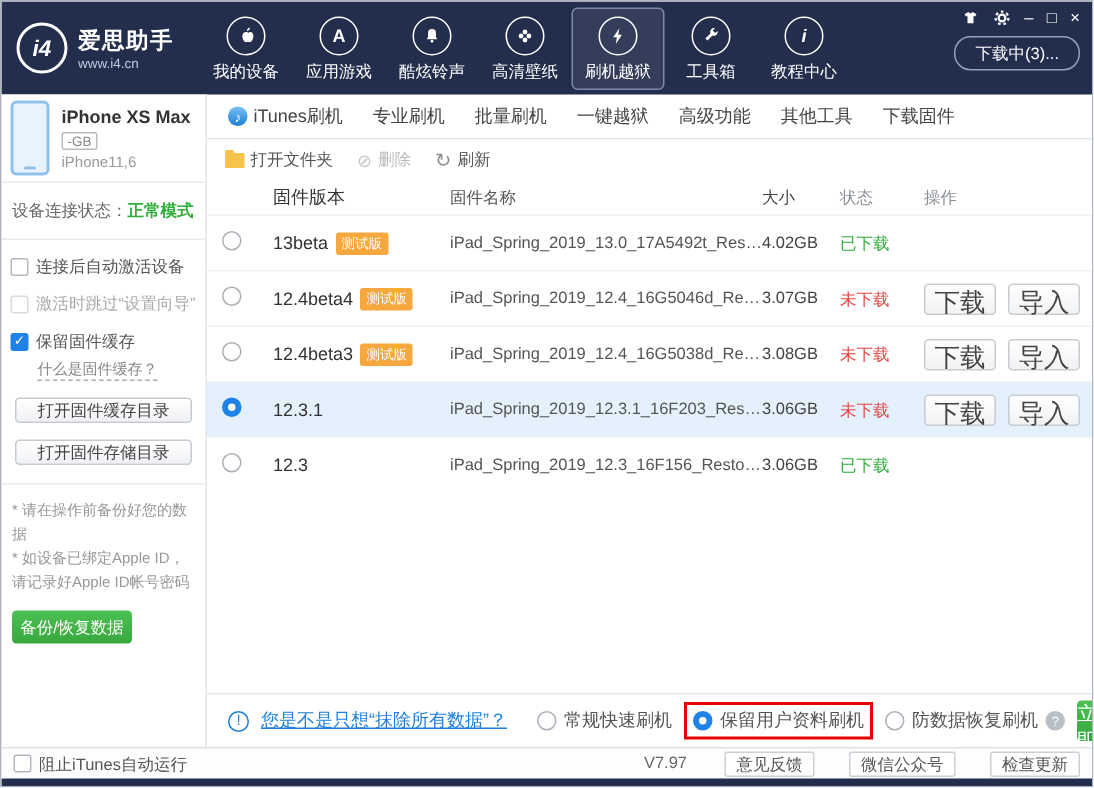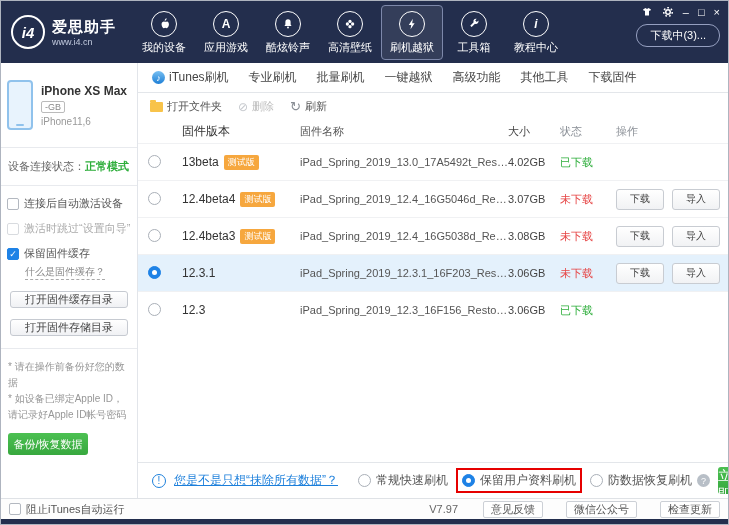--- a/index.html
+++ b/index.html
@@ -17,21 +17,21 @@
 .nav-item.active{border-color:#7d88aa;background:rgba(255,255,255,.08)}
 .nav-icon{width:26px;height:26px;border:1px solid #fff;border-radius:50%;display:flex;align-items:center;justify-content:center;color:#fff;font-size:12px;font-weight:bold}
 .nav-label{color:#fff;font-size:11px;white-space:nowrap}
 .top-right{margin-left:auto;display:flex;flex-direction:column;align-items:flex-end;padding:5px 8px 0 0;gap:6px;height:100%}
 .win-icons{display:flex;gap:9px;color:#fff;align-items:center}
 .win-icons .wbtn{cursor:pointer;font-size:11px;line-height:1;display:flex;align-items:center}
 .dl-pill{background:transparent;border:1px solid #959fc0;border-radius:11px;color:#fff;font-size:11px;padding:3px 13px;cursor:pointer;font-family:inherit;white-space:nowrap}
 
 .content{flex:1;display:flex;min-height:0}
 .sidebar{width:137px;flex:0 0 137px;border-right:1px solid #e2e5ea;display:flex;flex-direction:column;background:#fff}
-.device-card{display:flex;gap:8px;padding:17px 6px;border-bottom:1px solid #e8eaee;align-items:center}
+.device-card{display:flex;gap:8px;padding:4px 6px;border-bottom:1px solid #e8eaee;align-items:center}
 .phone{width:26px;height:50px;border:2px solid #90c2ec;border-radius:4px;background:#e8f3fd;position:relative;flex:0 0 26px}
 .phone::after{content:"";position:absolute;bottom:2px;left:50%;transform:translateX(-50%);width:8px;height:2px;background:#90c2ec;border-radius:1px}
 .device-name{font-size:12px;font-weight:bold;color:#333;white-space:nowrap}
 .device-cap{display:inline-block;font-size:9px;color:#888;border:1px solid #bbb;padding:0 3px;border-radius:2px;margin:3px 0}
 .device-model{font-size:10px;color:#999}
 .conn{padding:11px 7px;border-bottom:1px solid #e8eaee;font-size:11px;color:#666;white-space:nowrap}
 .conn .green{color:#2fae3c;font-weight:bold}
 .side-opts{padding:10px 6px 0;display:flex;flex-direction:column;gap:10px}
 .chk{display:flex;align-items:center;gap:5px;font-size:11px;color:#555;cursor:pointer;white-space:nowrap}
 .chk .box{width:12px;height:12px;border:1px solid #b3b8c0;border-radius:2px;background:#fff;flex:0 0 12px;display:flex;align-items:center;justify-content:center;font-size:9px;color:transparent}
@@ -62,21 +62,21 @@
 .c-name{flex:1;color:#555;overflow:hidden;white-space:nowrap;text-overflow:ellipsis}
 .c-size{width:52px;flex:0 0 52px;color:#444}
 .c-status{width:56px;flex:0 0 56px}
 .c-act{width:104px;flex:0 0 104px;display:flex;gap:8px}
 .st-done{color:#2fae3c}
 .st-not{color:#e64545}
 .rad{width:13px;height:13px;border:1px solid #aab0b8;border-radius:50%;background:#fff;display:inline-block;position:relative;cursor:pointer}
 .rad.checked{background:#1e82e6;border-color:#1e82e6}
 .rad.checked::after{content:"";position:absolute;width:5px;height:5px;background:#fff;border-radius:50%;left:3px;top:3px}
 .beta{background:#f6a73e;color:#fff;font-size:9px;padding:1px 4px;border-radius:2px;white-space:nowrap}
-.act-btn{width:57px;height:21px;border:1px solid #c8ccd2;border-radius:3px;background:linear-gradient(#fff,#f1f2f4);font-size:10px;color:#444;cursor:pointer;font-family:inherit}
+.act-btn{width:57px;height:21px;border:1px solid #c8ccd2;border-radius:3px;background:linear-gradient(#fff,#f1f2f4);font-size:17px;color:#444;cursor:pointer;font-family:inherit}
 .spacer{flex:1}
 .options{height:36px;border-top:1px solid #e3e6ea;display:flex;align-items:center;padding:0 10px 0 14px;gap:8px;flex:0 0 36px;font-size:12px}
 .warn-ic{width:14px;height:14px;border:1px solid #1c7fdb;color:#1c7fdb;border-radius:50%;font-size:10px;display:flex;align-items:center;justify-content:center;flex:0 0 14px}
 .erase-link{color:#1c7fdb;text-decoration:underline;cursor:pointer;margin-right:12px;white-space:nowrap}
 .ropt{display:flex;align-items:center;gap:5px;color:#555;cursor:pointer;white-space:nowrap}
 .red-box{border:2px solid #e60000;padding:2px 4px;display:flex;align-items:center}
 .help-ic{width:13px;height:13px;border-radius:50%;background:#b8bfc7;color:#fff;font-size:9px;display:flex;align-items:center;justify-content:center;cursor:pointer;flex:0 0 13px;margin-left:-3px}
 .flash-btn{margin-left:auto;width:90px;height:27px;border:none;border-radius:3px;background:linear-gradient(#4cc052,#35a73d);color:#fff;font-size:13px;cursor:pointer;font-family:inherit}
 
 .statusbar{height:21px;border-top:1px solid #dfe2e6;display:flex;align-items:center;padding:0 8px;flex:0 0 21px;background:#fdfdfd}

